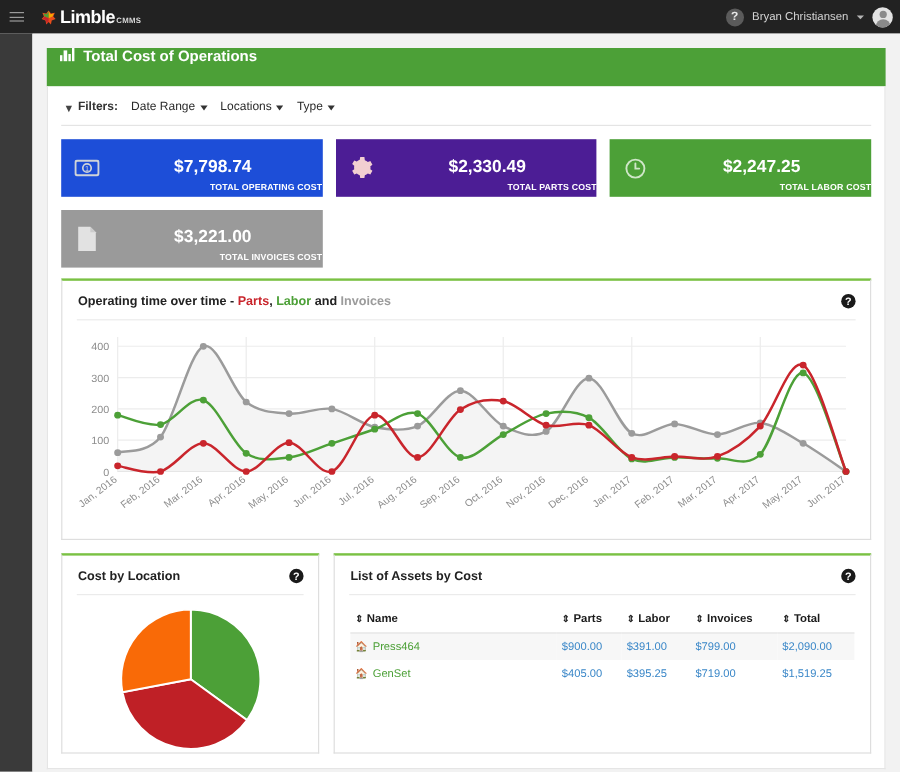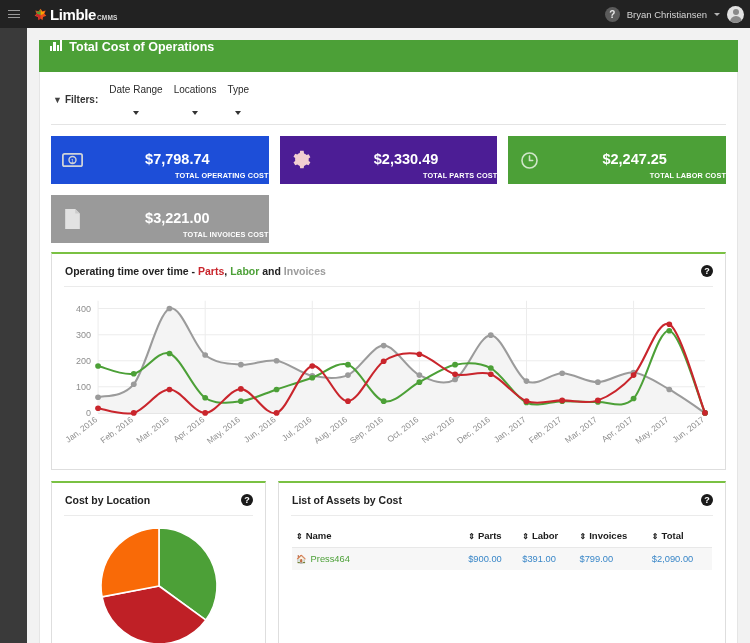--- a/index.html
+++ b/index.html
@@ -89,23 +89,22 @@
     margin: 0 12px;
     padding: 9px 11px 12px 11px;
     border-left: 1px solid #e5e5e5;
     border-right: 1px solid #e5e5e5;
     border-bottom: 1px solid #e5e5e5;
   }
   .filterbar { display: flex; align-items: center; gap: 11px; padding: 3px 2px 9px 2px; }
   .filter-funnel { color: #444; font-size: 9px; }
   .filter-label { font-size: 10px; color: #333; font-weight: bold; }
   .filter-item {
-    font-size: 10px; color: #2b2b2b; display: flex; align-items: center; gap: 16px;
+    font-size: 10px; color: #2b2b2b; display: flex; align-items: center; gap: 4px;
     cursor: pointer;
-    flex-direction: column;
   }
   .caret-dn {
     width: 0; height: 0; border-left: 3px solid transparent;
     border-right: 3px solid transparent; border-top: 4px solid #333;
   }
   .hr { border-top: 1px solid #e4e4e4; margin: 0 0 11px 0; }
 
   
   .kpi-row { display: flex; gap: 11px; margin-bottom: 11px; }
   .kpi {
@@ -474,20 +473,27 @@
               </tr>
             </thead>
             <tbody>
               <tr class="alt">
                 <td><span class="home-ico">🏠</span><span class="asset-name">Press464</span></td>
                 <td>$900.00</td>
                 <td>$391.00</td>
                 <td>$799.00</td>
                 <td>$2,090.00</td>
               </tr>
+              <tr>
+                <td><span class="home-ico">🏠</span><span class="asset-name">GenSet</span></td>
+                <td>$405.00</td>
+                <td>$395.25</td>
+                <td>$719.00</td>
+                <td>$1,519.25</td>
+              </tr>
             </tbody>
           </table>
         </div>
       </div>
 
     </div>
   </div>
 </div>
 
 </body></html>

